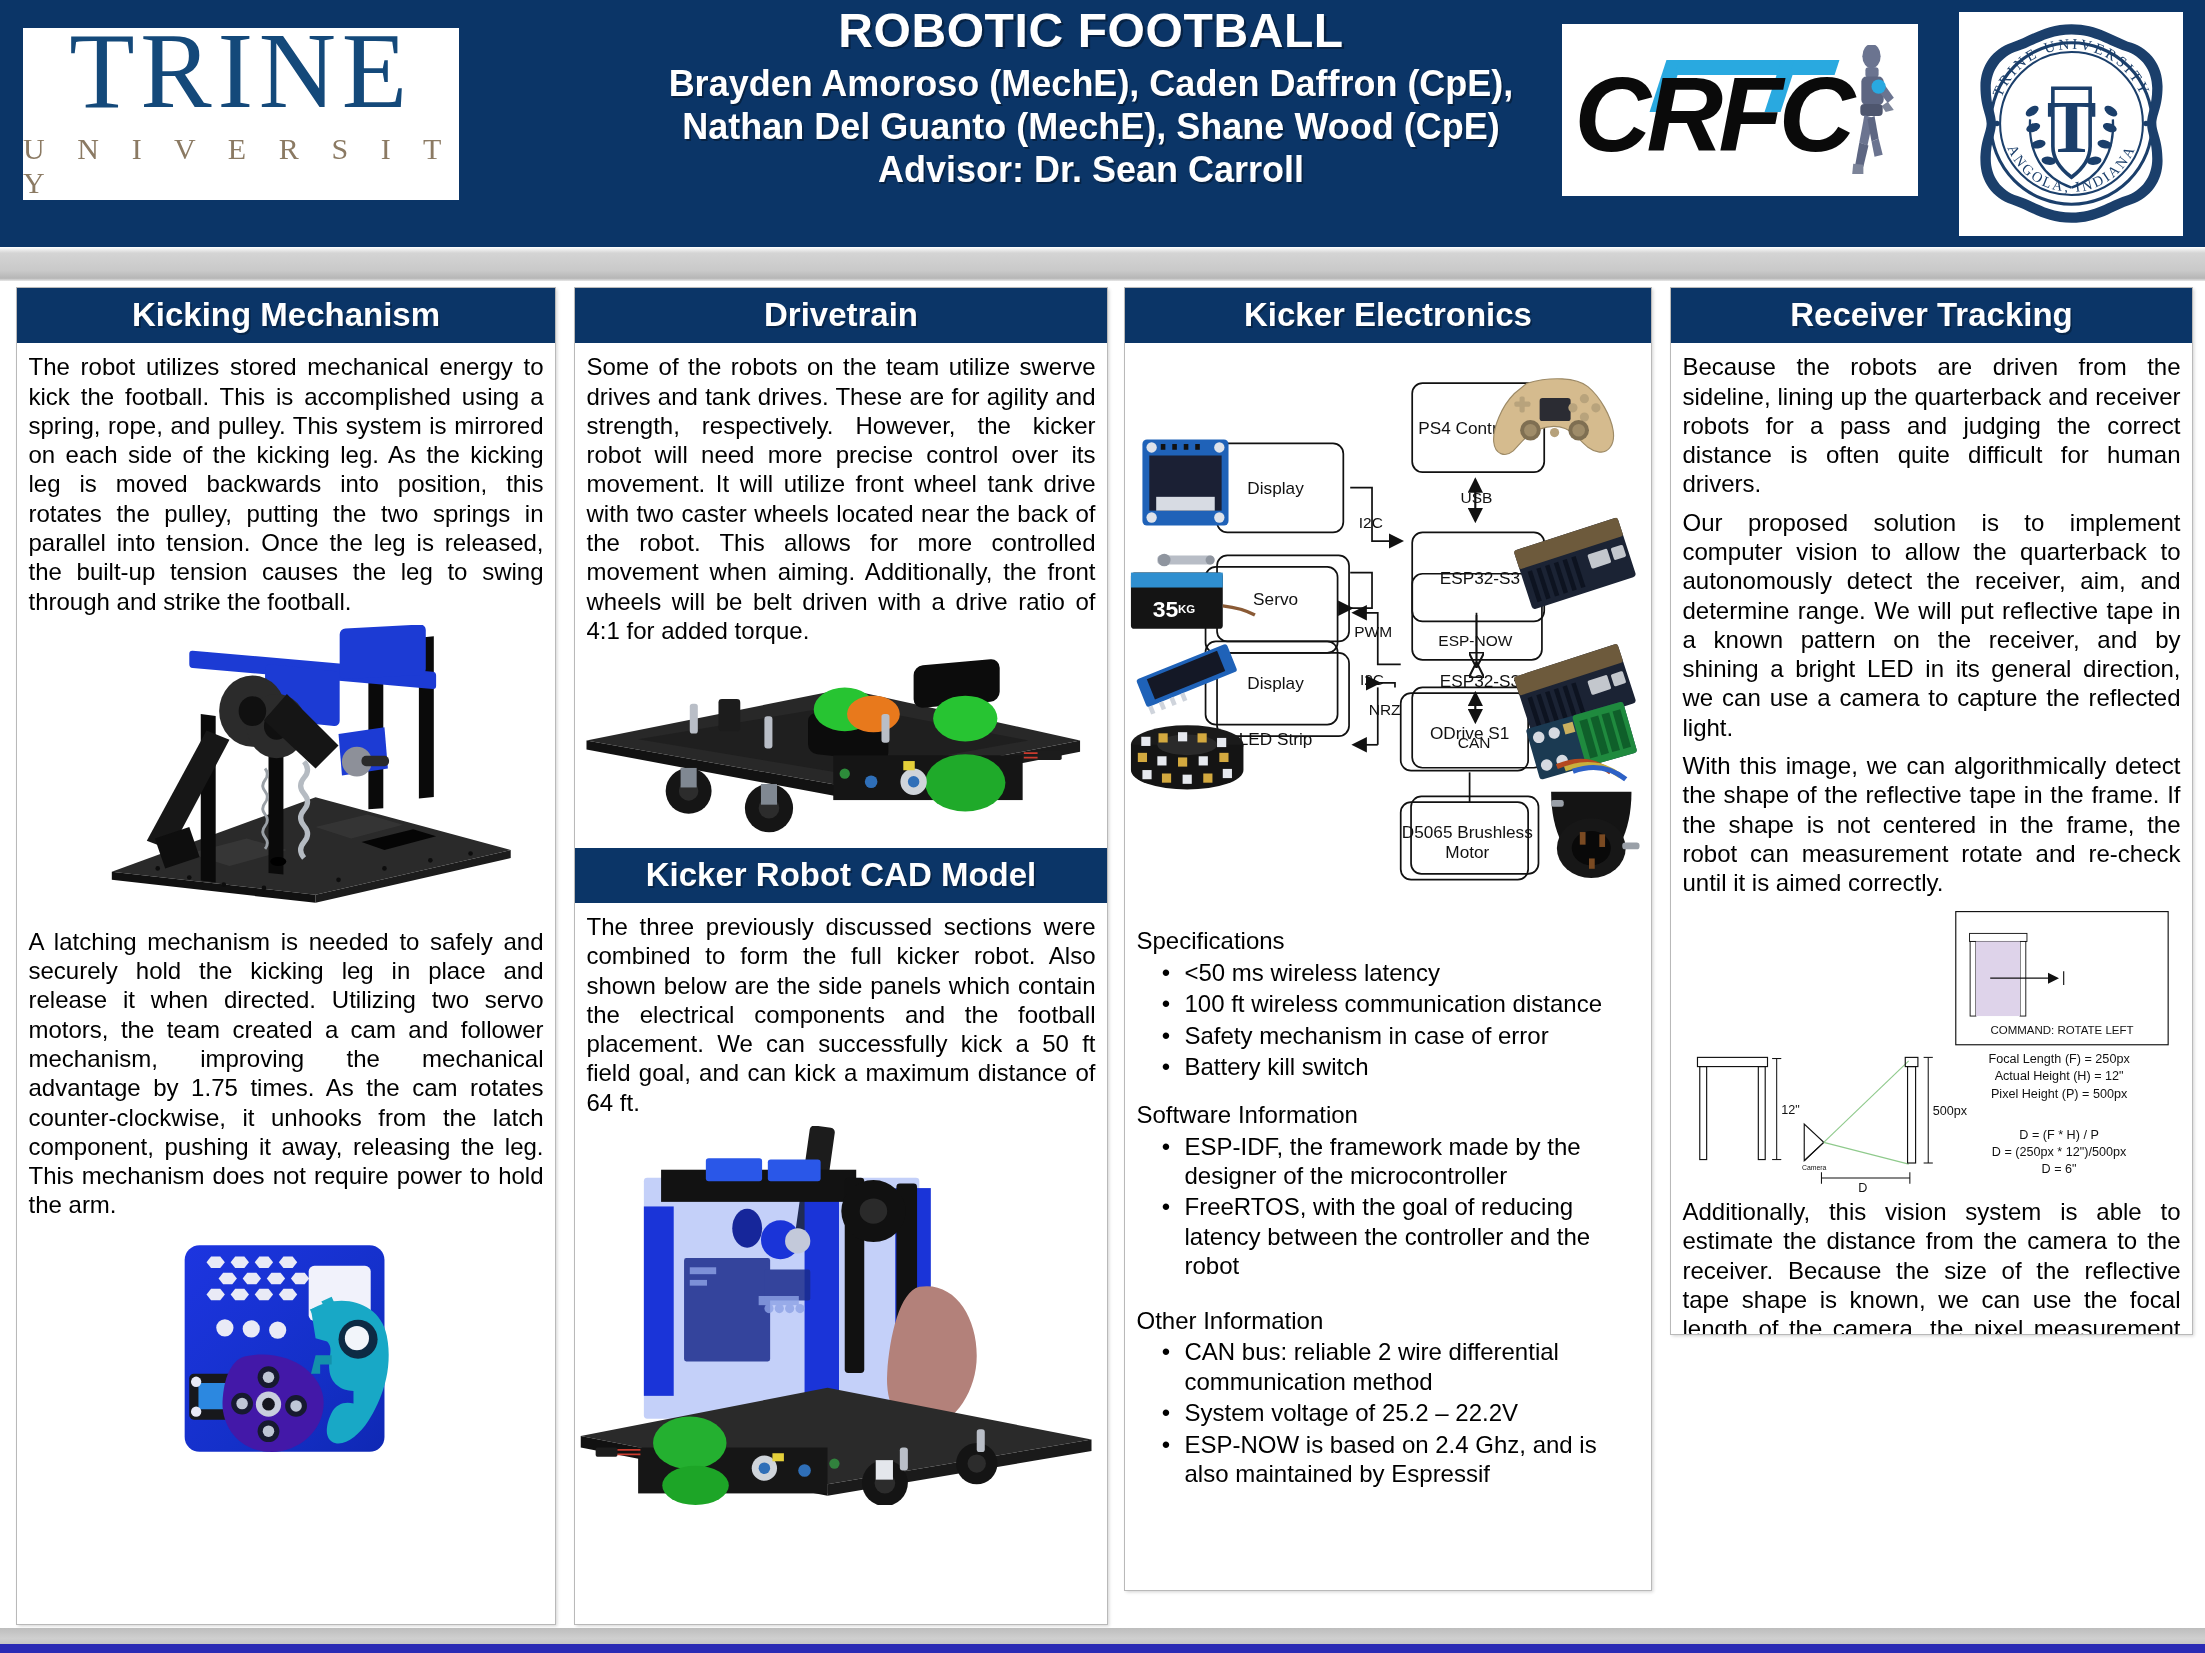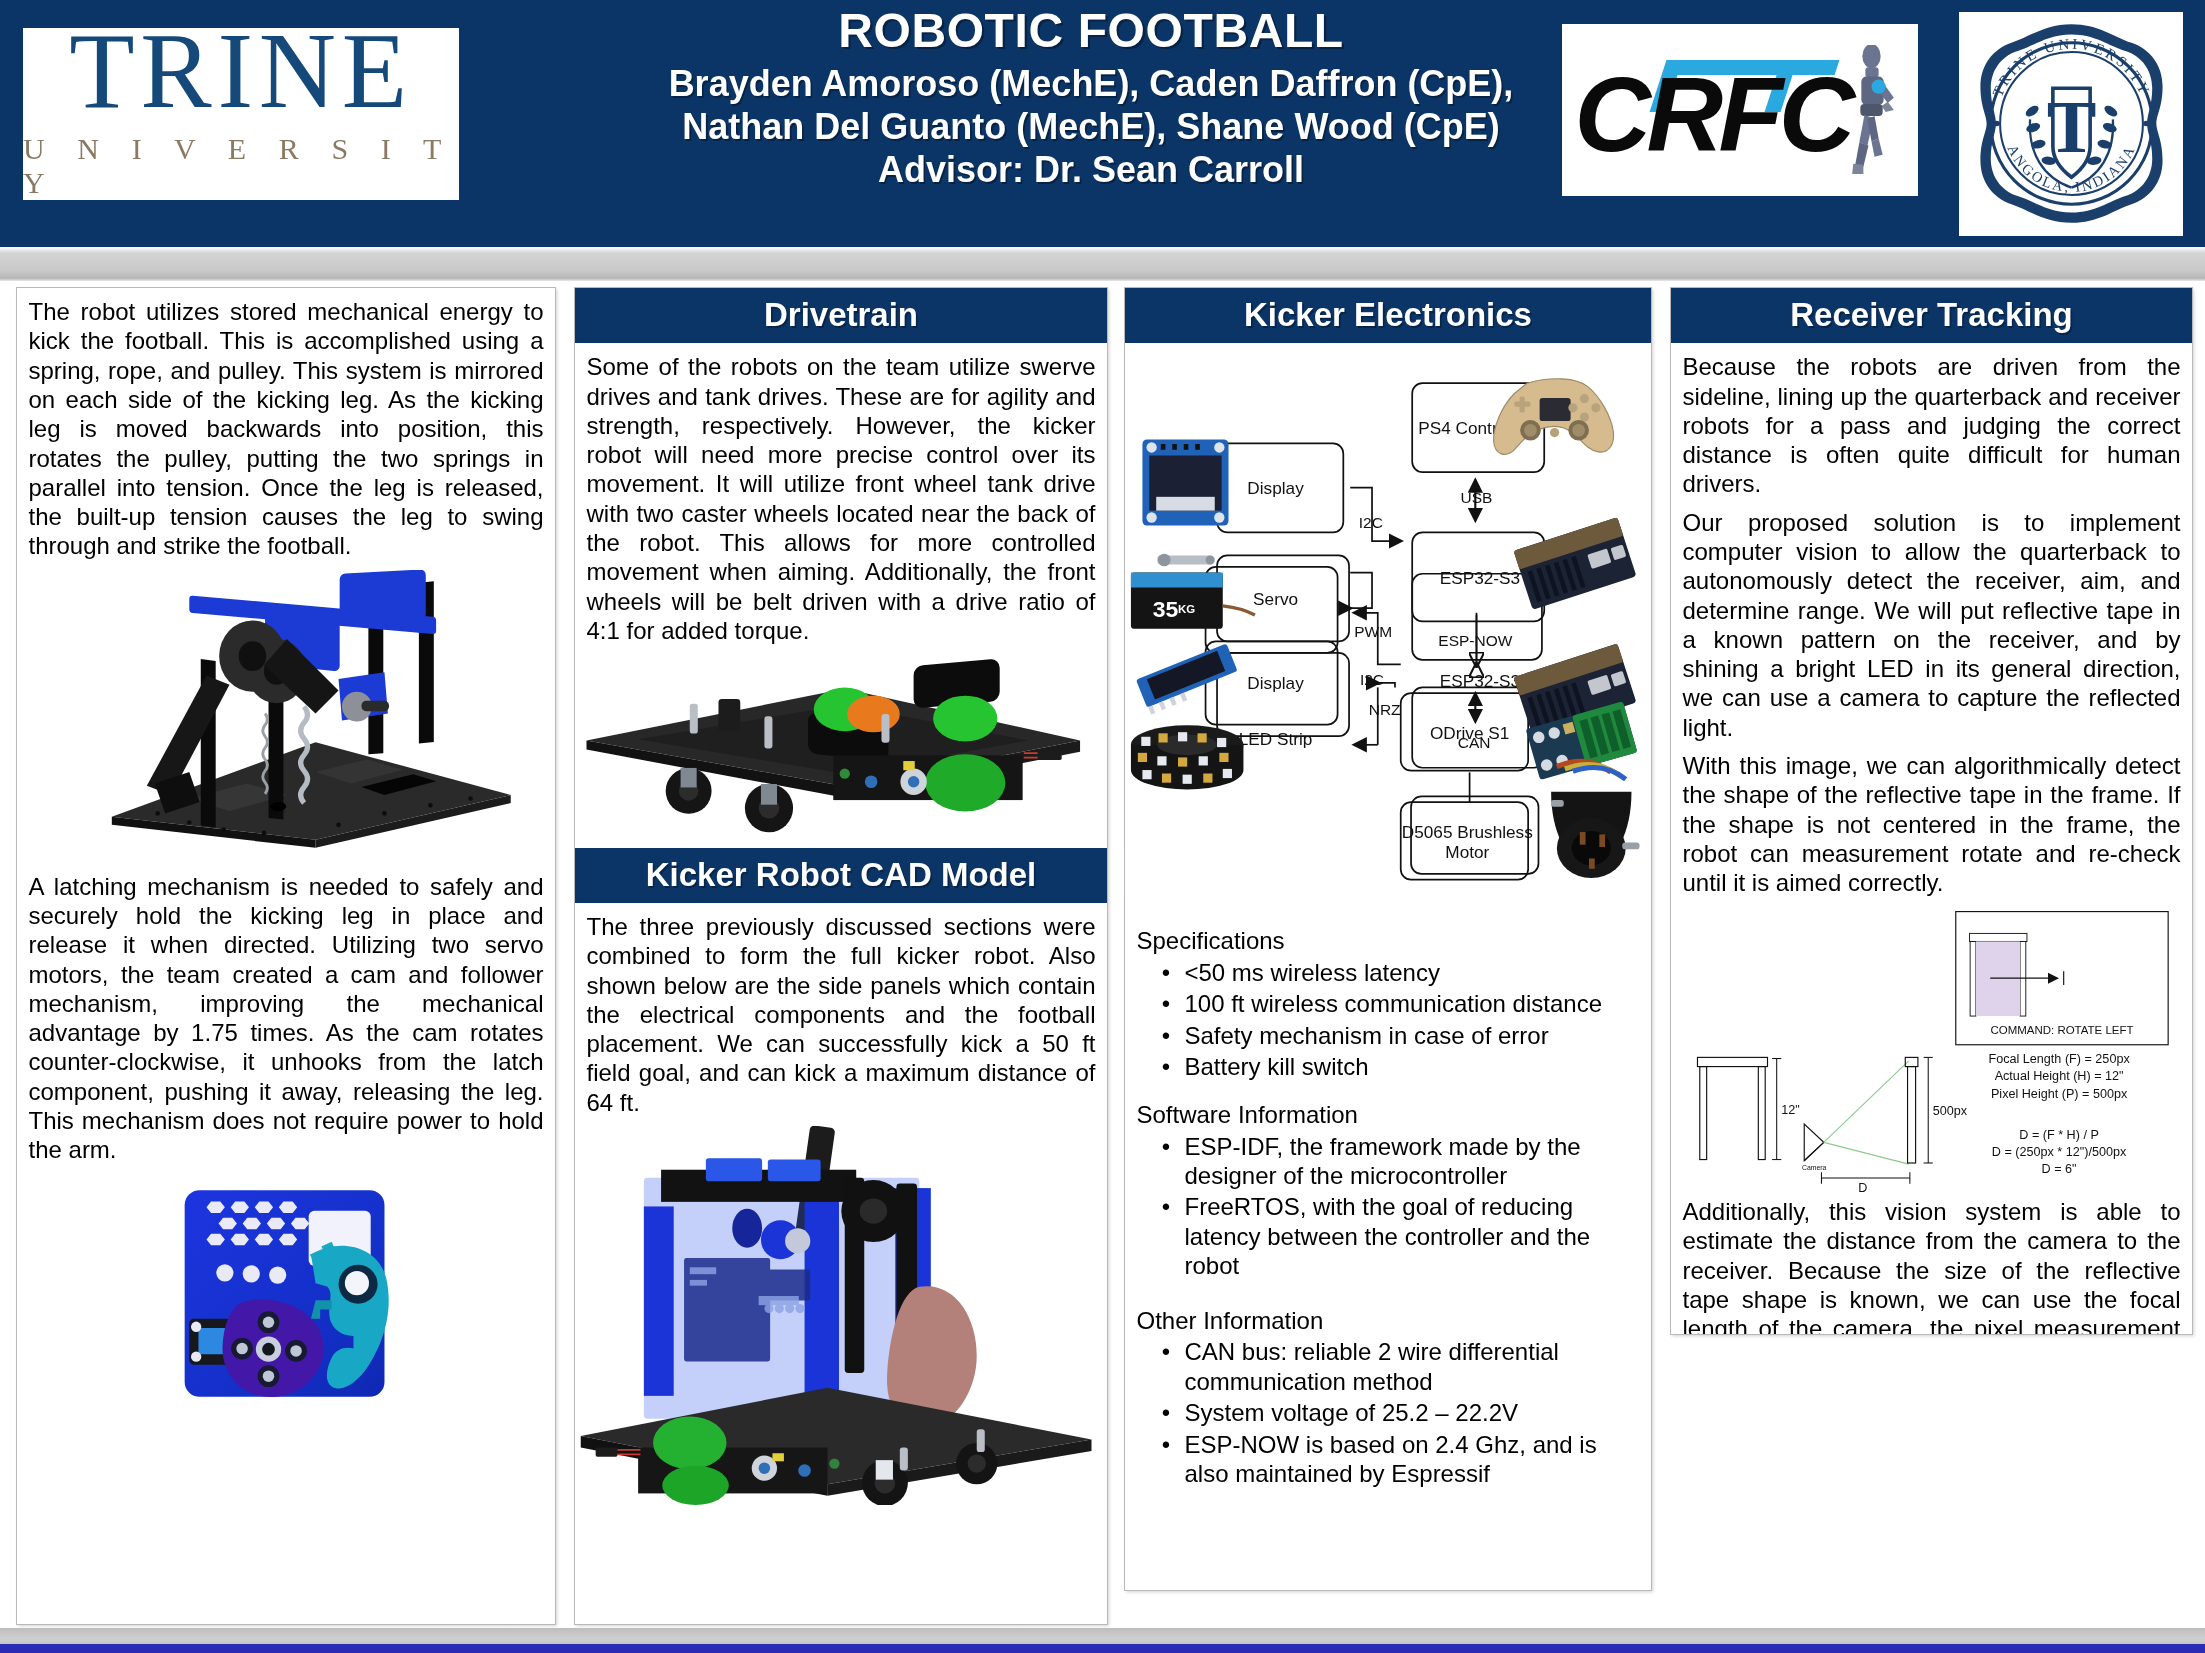--- a/index.html
+++ b/index.html
@@ -215,20 +215,21 @@
         <path d="M82 66 L118 66 L118 122 C118 136 108 146 100 152 C92 146 82 136 82 122 Z" fill="#ffffff" stroke="#1b3f6b" stroke-width="3.5"></path>
         <text x="100" y="128" text-anchor="middle" font-family="'Liberation Serif',serif" font-size="72" fill="#1b3f6b" font-weight="bold">T</text>
       </svg>
     </div>
   </div>
   <div class="header-strip"></div>
 
   <div class="cols">
 
     <div class="col" id="col1">
+      <div class="sec-head">Kicking Mechanism</div>
       <div class="body-text">
         <p>The robot utilizes stored mechanical energy to kick the football. This is accomplished using a spring, rope, and pulley. This system is mirrored on each side of the kicking leg. As the kicking leg is moved backwards into position, this rotates the pulley, putting the two springs in parallel into tension. Once the leg is released, the built-up tension causes the leg to swing through and strike the football.</p>
       </div>
 
       <div class="fig" style="height:287px;margin-top:2.3px;">
         <svg viewBox="0 0 930 500" width="534" height="287">
           <rect width="930" height="500" fill="#ffffff"></rect>
           <g>
             <polygon points="165,430 520,300 860,392 520,470" fill="#2a2a2a"></polygon>
             <polygon points="165,430 165,444 520,484 520,470" fill="#111"></polygon>

